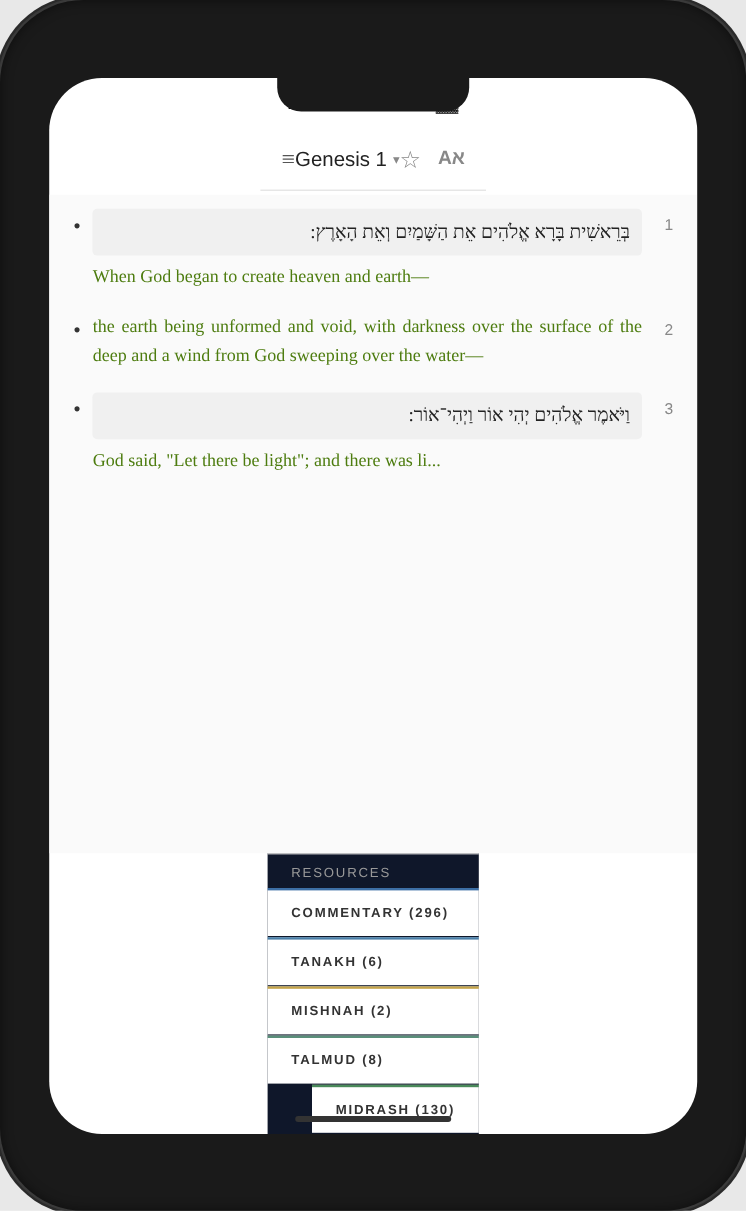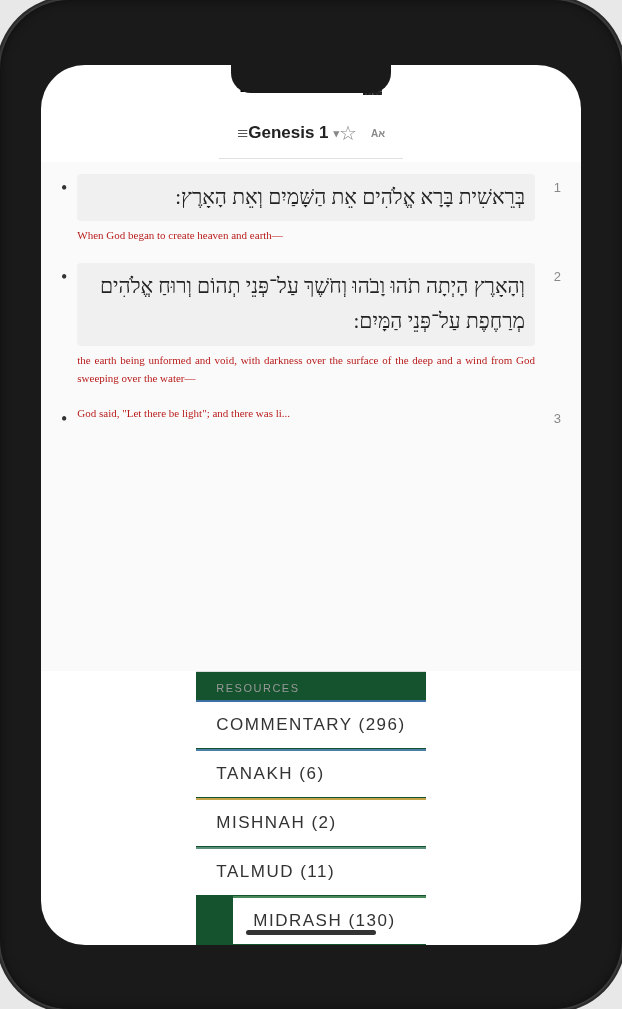--- a/index.html
+++ b/index.html
@@ -92,42 +92,42 @@
       cursor: pointer;
     }
 
     .nav-title-area {
       display: flex;
       align-items: center;
       gap: 5px;
       font-size: 17px;
       font-family: -apple-system, sans-serif;
       color: #222;
-      font-weight: 700;
+      font-weight: 400;
     }
 
     .nav-dropdown-arrow {
       font-size: 11px;
       color: #888;
     }
 
     .nav-icons {
       display: flex;
       align-items: center;
       gap: 14px;
     }
 
     .nav-icon-star, .nav-icon-text {
       font-size: 20px;
       color: #888;
       cursor: pointer;
     }
 
     .nav-icon-text {
-      font-size: 10px;
+      font-size: 16px;
       font-weight: bold;
       font-family: -apple-system, sans-serif;
     }
 
     
     .teal-bar {
       height: 3px;
       background: #3d9da1;
       flex-shrink: 0;
     }
@@ -169,43 +169,43 @@
       font-size: 13px;
       color: #888;
       font-family: -apple-system, sans-serif;
       min-width: 16px;
       text-align: right;
       margin-top: 6px;
       flex-shrink: 0;
     }
 
     .hebrew-text {
-      font-size: 21px;
+      font-size: 16px;
       line-height: 1.7;
       direction: rtl;
       text-align: right;
       color: #222;
       background: #f0f0f0;
       padding: 6px 10px;
       border-radius: 4px;
       margin-bottom: 6px;
       font-family: 'Times New Roman', serif;
     }
 
     .english-text {
-      font-size: 11px;
+      font-size: 15px;
       line-height: 1.6;
-      color: #b91c1c;
+      color: #4d7c0f;
       font-family: 'Georgia', serif;
       text-align: justify;
     }
 
     
     .resources-panel {
-      background: #14532d;
+      background: #0f172a;
       border-top: 1px solid #ddd;
       flex-shrink: 0;
     }
 
     .resources-label {
       padding: 10px 20px 6px;
       font-size: 11px;
       letter-spacing: 1.5px;
       color: #999;
       font-family: -apple-system, sans-serif;
@@ -216,25 +216,25 @@
       display: flex;
       align-items: center;
       padding: 13px 20px;
       border-top: 2px solid transparent;
       cursor: pointer;
       background: #fff;
       margin-bottom: 1px;
     }
 
     .resource-item-label {
-      font-size: 17px;
+      font-size: 11px;
       letter-spacing: 1.5px;
       font-family: -apple-system, sans-serif;
       color: #333;
-      font-weight: 400;
+      font-weight: 700;
     }
 
     .resource-item.commentary { border-top-color: #3d6fa5; }
     .resource-item.targum     { border-top-color: #6a9fc4; }
     .resource-item.tanakh     { border-top-color: #4a7fa8; }
     .resource-item.mishnah    { border-top-color: #c4a44a; }
     .resource-item.talmud     { border-top-color: #5a8f7a; }
     .resource-item.midrash    { border-top-color: #4a8a5a; margin-left: 37px; }
     .resource-item.halakhah   { border-top-color: #8a3a3a; }
     .resource-item.kabbalah   { border-top-color: #5a3a7a; }
@@ -288,50 +288,50 @@
           <div class="verse-content">
             <div class="hebrew-text">בְּרֵאשִׁית בָּרָא אֱלֹהִים אֵת הַשָּׁמַיִם וְאֵת הָאָרֶץ:</div>
             <div class="english-text">When God began to create heaven and earth—</div>
           </div>
           <span class="verse-number">1</span>
         </div>
 
         <div class="verse-item">
           <span class="verse-bullet">•</span>
           <div class="verse-content">
-            <div class="hebrew-text">וְהָאָרֶץ הָיְתָה תֹהוּ וָבֹהוּ וְחֹשֶׁךְ עַל־פְּנֵי תְהוֹם וְרוּחַ אֱלֹהִים מְרַחֶפֶת עַל־פְּנֵי הַמָּיִם:</div>
             <div class="english-text">the earth being unformed and void, with darkness over the surface of the deep and a wind from God sweeping over the water—</div>
           </div>
           <span class="verse-number">2</span>
         </div>
 
         <div class="verse-item">
           <span class="verse-bullet">•</span>
           <div class="verse-content">
+            <div class="hebrew-text">וַיֹּאמֶר אֱלֹהִים יְהִי אוֹר וַיְהִי־אוֹר:</div>
             <div class="english-text">God said, "Let there be light"; and there was li...</div>
           </div>
           <span class="verse-number">3</span>
         </div>
 
       </div>
 
       <div class="resources-panel">
         <div class="resources-label">RESOURCES</div>
 
         <div class="resource-item commentary">
           <span class="resource-item-label">COMMENTARY (296)</span>
         </div>
         <div class="resource-item tanakh">
           <span class="resource-item-label">TANAKH (6)</span>
         </div>
         <div class="resource-item mishnah">
           <span class="resource-item-label">MISHNAH (2)</span>
         </div>
         <div class="resource-item talmud">
-          <span class="resource-item-label">TALMUD (11)</span>
+          <span class="resource-item-label">TALMUD (8)</span>
         </div>
         <div class="resource-item midrash">
           <span class="resource-item-label">MIDRASH (130)</span>
         </div>
 
       </div>
     </div>
 
     <div class="home-indicator"></div>
   </div>

